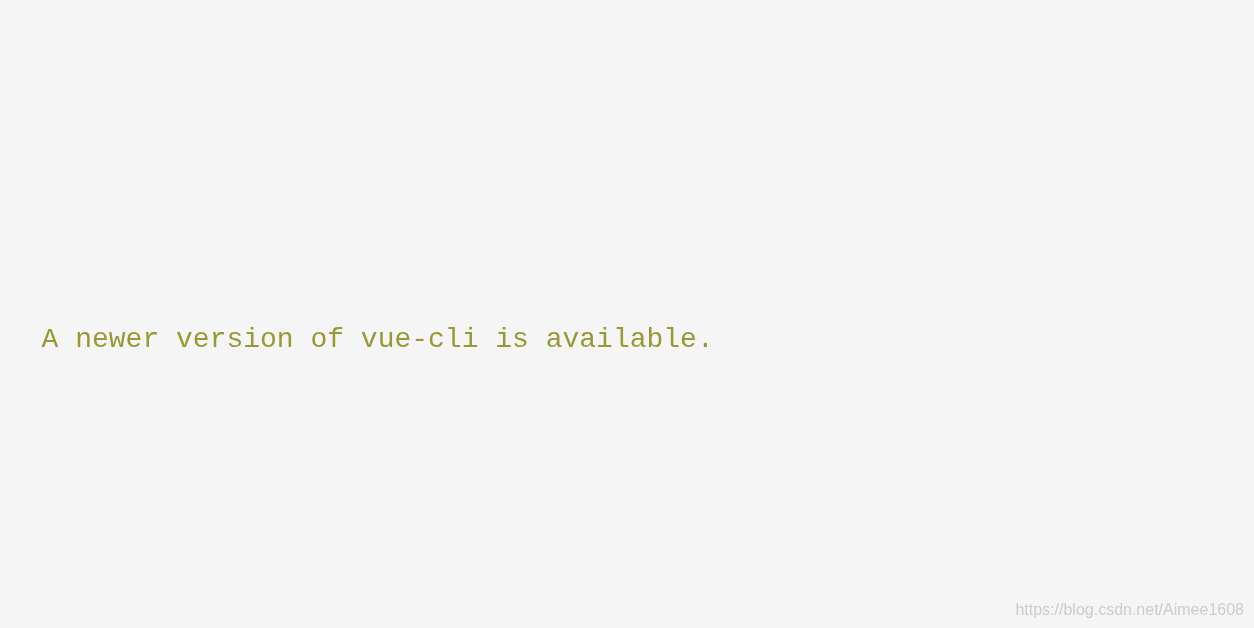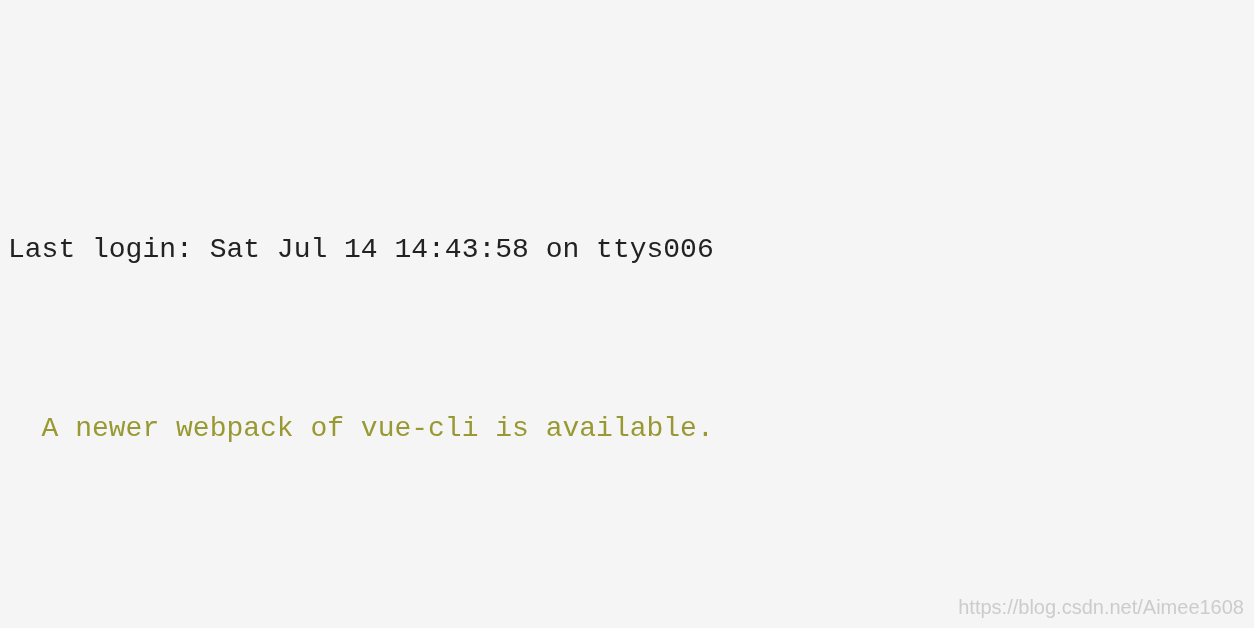--- a/index.html
+++ b/index.html
@@ -24,33 +24,32 @@
       min-height: 1.6em;
     }
     .olive {
       color: #999933;
     }
     .watermark {
       position: absolute;
       bottom: 5px;
       right: 10px;
       color: #ccc;
-      font-size: 20px;
+      font-size: 16px;
       font-family: Arial, sans-serif;
     }
   </style>
 </head>
 <body>
 
 
 
 <div class="terminal">
-<div class="line"><span>Last login: Sat Jul 14 14:43:58 on ttys006</span></div>
 <div class="line"> </div>
-<div class="line"><span class="olive">  A newer webpack of vue-cli is available.</span></div>
+<div class="line"><span class="olive">  A newer version of vue-cli is available.</span></div>
 <div class="line"> </div>
 
 
 
 
 
 
 
 
 </div>

